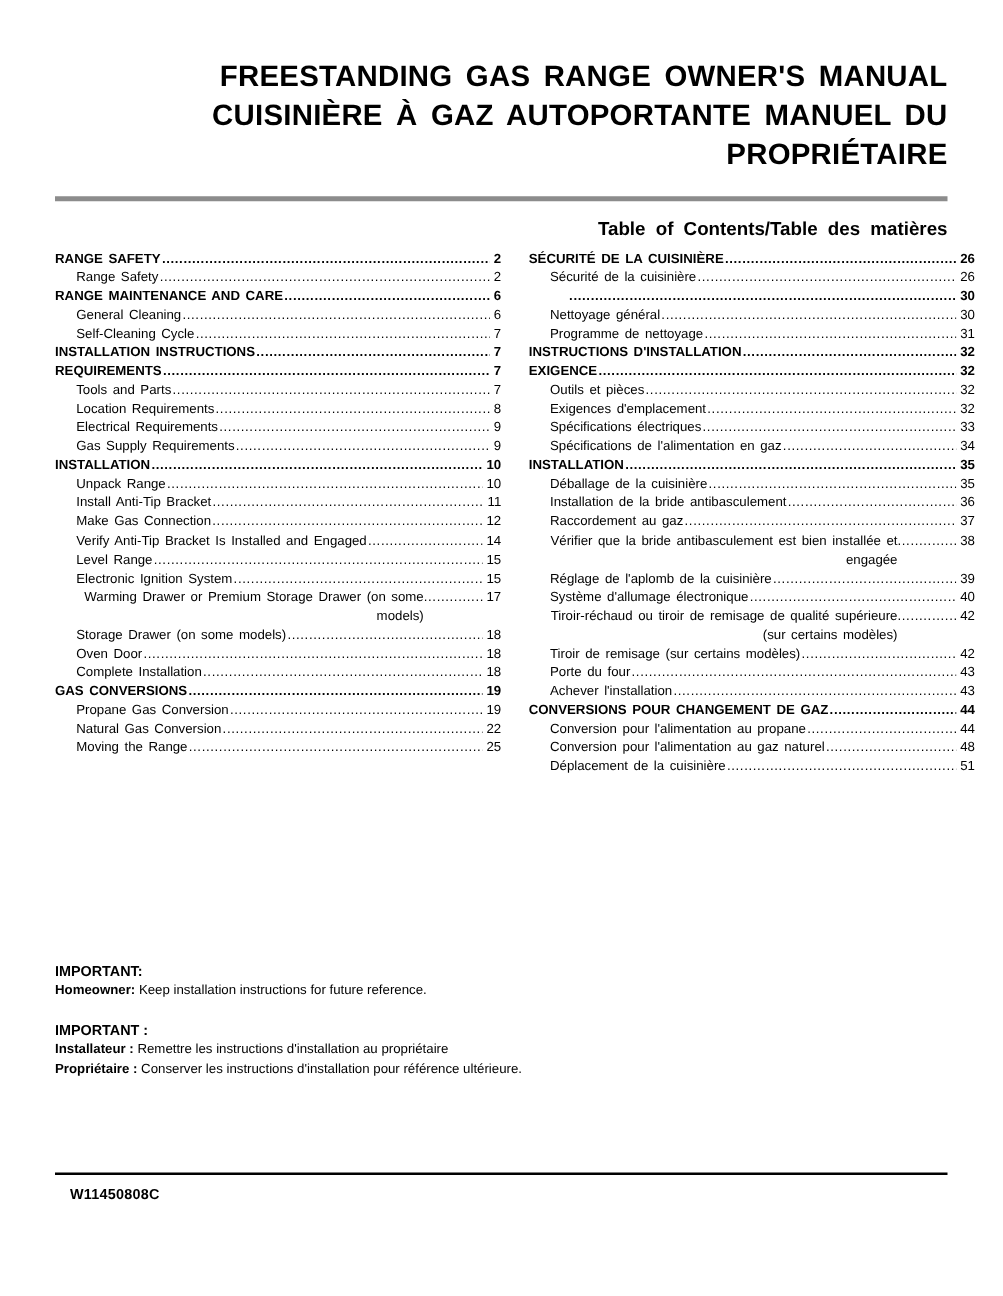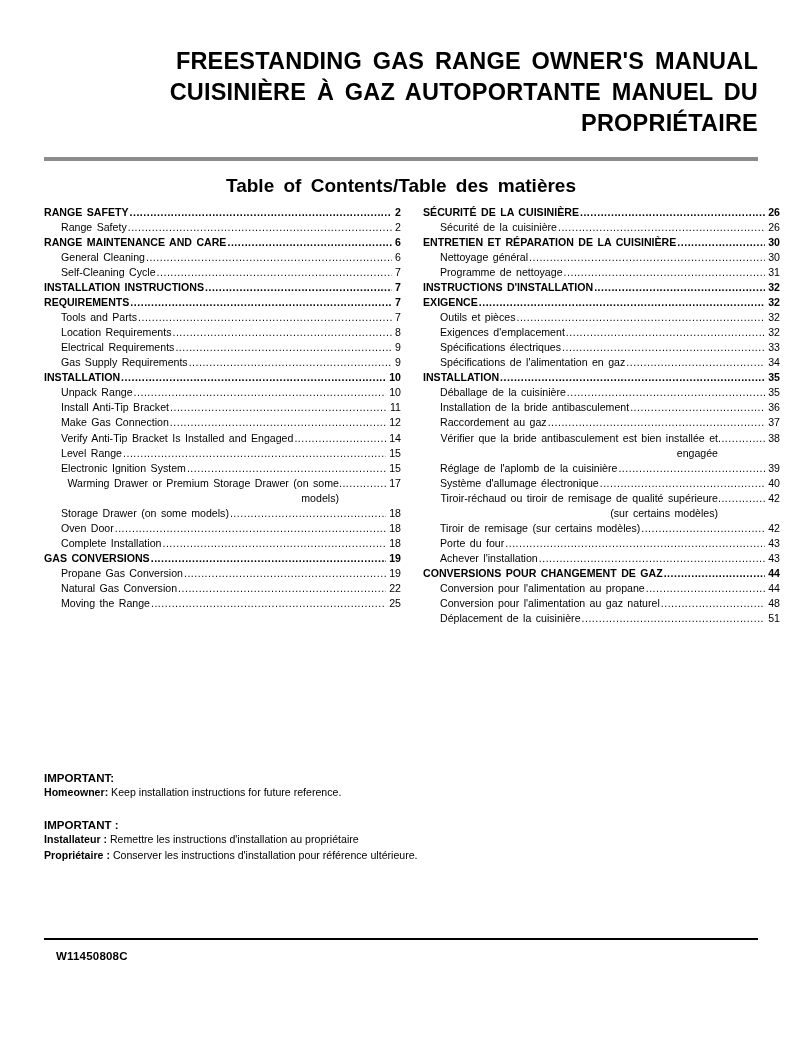--- a/index.html
+++ b/index.html
@@ -29,22 +29,22 @@
     letter-spacing: 0.2px;
     margin: 6px 0 0 0;
     word-spacing: 4px;
   }
   .title-rule {
     height: 4px;
     background: #8c8c8c;
     margin: 18px 0 14px 0;
   }
   .toc-heading {
-    text-align: center;
-    font-size: 19px;
+    text-align: right;
+    font-size: 15px;
     font-weight: bold;
     word-spacing: 4px;
     margin: 4px 0 8px 0;
   }
   .columns {
     display: flex;
     gap: 22px;
     align-items: flex-start;
   }
   .col {
@@ -292,21 +292,20 @@
             <span class="label">SÉCURITÉ DE LA CUISINIÈRE</span>
             <span class="dots">..........................................................................................</span>
             <span class="pg">26</span>
           </li>
           <li class="lvl2">
             <span class="label">Sécurité de la cuisinière</span>
             <span class="dots">..........................................................................................</span>
             <span class="pg">26</span>
           </li>
           <li class="lvl1">
-            <span class="label">ENTRETIEN ET RÉPARATION DE LA CUISINIÈRE</span>
             <span class="dots">..........................................................................................</span>
             <span class="pg">30</span>
           </li>
           <li class="lvl2">
             <span class="label">Nettoyage général</span>
             <span class="dots">..........................................................................................</span>
             <span class="pg">30</span>
           </li>
           <li class="lvl2">
             <span class="label">Programme de nettoyage</span>

